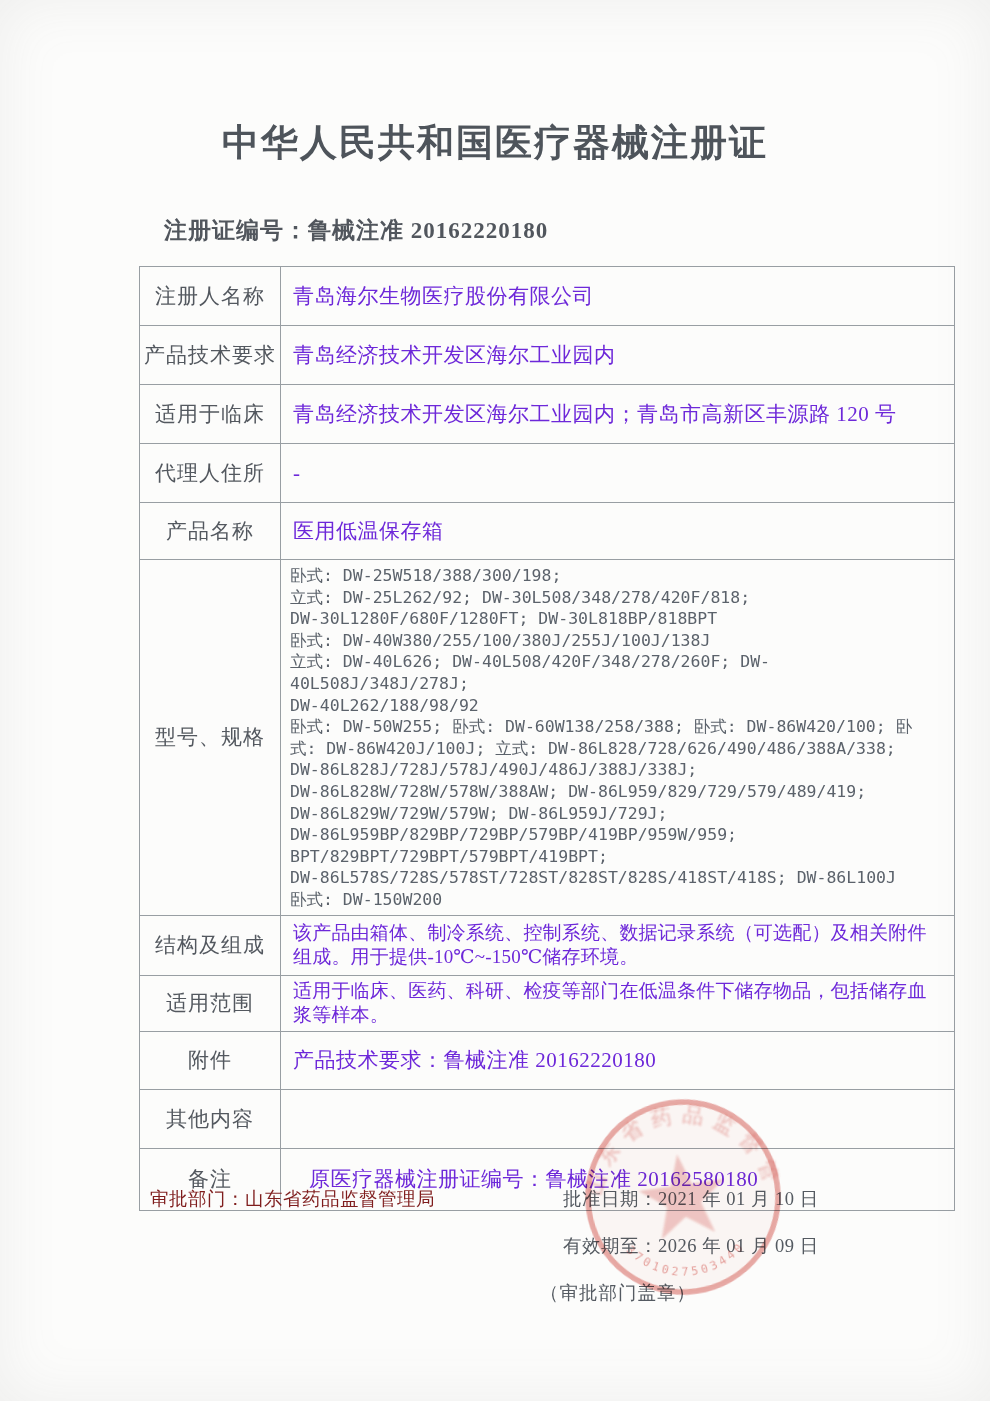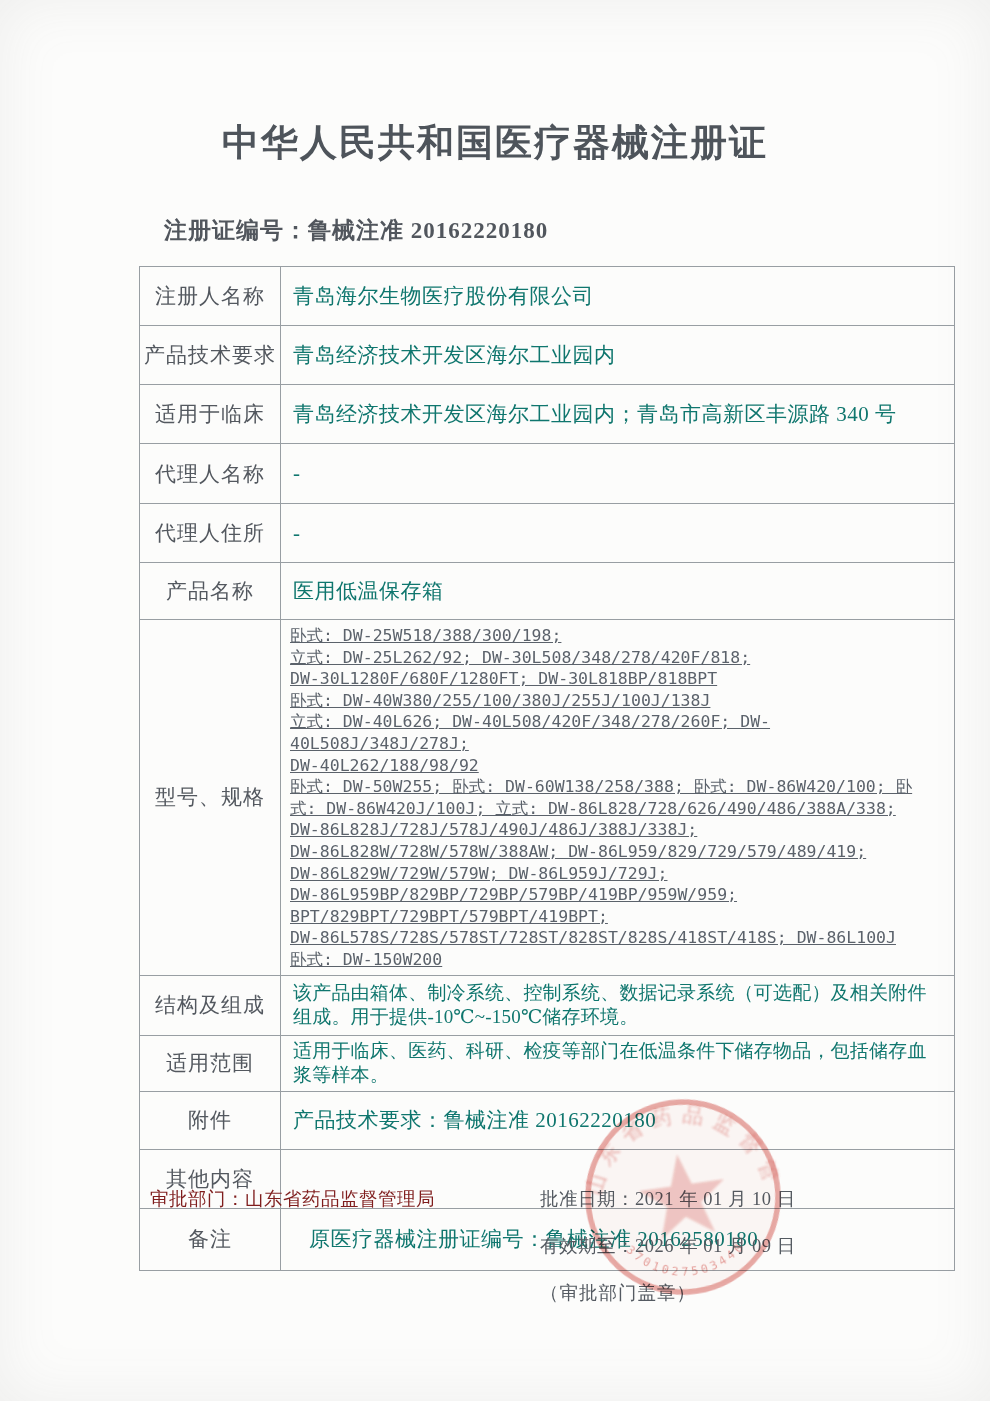--- a/index.html
+++ b/index.html
@@ -34,45 +34,45 @@
   table.cert td{
     border:1.6px solid #989ea3;
     vertical-align:middle;
   }
   td.lbl{
     width:138px;text-align:center;
     font-size:21px;letter-spacing:1px;color:#53585f;
   }
   td.val{
     padding:3px 24px 3px 12px;
-    font-size:21px;color:#0f766e;letter-spacing:0.5px;
+    font-size:21px;color:#6d28d9;letter-spacing:0.5px;
   }
   tr.h52 td{height:52px;} tr.h53 td{height:53px;} tr.h50 td{height:50px;}
   tr.h55 td{height:55px;} tr.h51 td{height:51px;}
   tr.models td{height:325px;}
   td.val.mono{
     font-family:"DejaVu Sans Mono","Liberation Mono",monospace;
     font-size:16.5px;line-height:21.6px;letter-spacing:0;
     color:#5b626b;white-space:pre-line;
-    vertical-align:top;padding:5px 6px 4px 9px;text-decoration:underline;
+    vertical-align:top;padding:5px 6px 4px 9px;
   }
   td.val.small{
     font-size:19px;line-height:24.5px;letter-spacing:0.2px;
     padding-top:2px;padding-bottom:2px;
   }
   td.val.indent{padding-left:28px;}
   .footer-dept{
     position:absolute;left:150px;top:1186px;
     font-size:18.5px;color:#7f1d1d;letter-spacing:0.5px;
   }
   .footer-dates{
     position:absolute;left:540px;top:1186px;
     font-size:18.5px;color:#545a61;letter-spacing:0.5px;
   }
-  .footer-dates .line{margin-bottom:22px;}
+  .footer-dates .line{margin-bottom:22px;margin-left:23px;}
   .footer-dates .seal-note{margin-top:9px;letter-spacing:1px;}
   .stamp{
     position:absolute;left:570px;top:1084px;width:226px;height:226px;
     pointer-events:none;
     mix-blend-mode:multiply;opacity:0.88;
     transform:rotate(-8deg);
   }
 </style>
 </head>
 <body>
@@ -88,25 +88,21 @@
         <tr class="h52">
       <td class="lbl">注册人名称</td>
       <td class="val">青岛海尔生物医疗股份有限公司</td>
     </tr>
     <tr class="h52">
       <td class="lbl">产品技术要求</td>
       <td class="val">青岛经济技术开发区海尔工业园内</td>
     </tr>
     <tr class="h52">
       <td class="lbl">适用于临床</td>
-      <td class="val">青岛经济技术开发区海尔工业园内；青岛市高新区丰源路 340 号</td>
-    </tr>
-    <tr class="h53">
-      <td class="lbl">代理人名称</td>
-      <td class="val">-</td>
+      <td class="val">青岛经济技术开发区海尔工业园内；青岛市高新区丰源路 120 号</td>
     </tr>
     <tr class="h52">
       <td class="lbl">代理人住所</td>
       <td class="val">-</td>
     </tr>
     <tr class="h50">
       <td class="lbl">产品名称</td>
       <td class="val">医用低温保存箱</td>
     </tr>
     <tr class="models">

